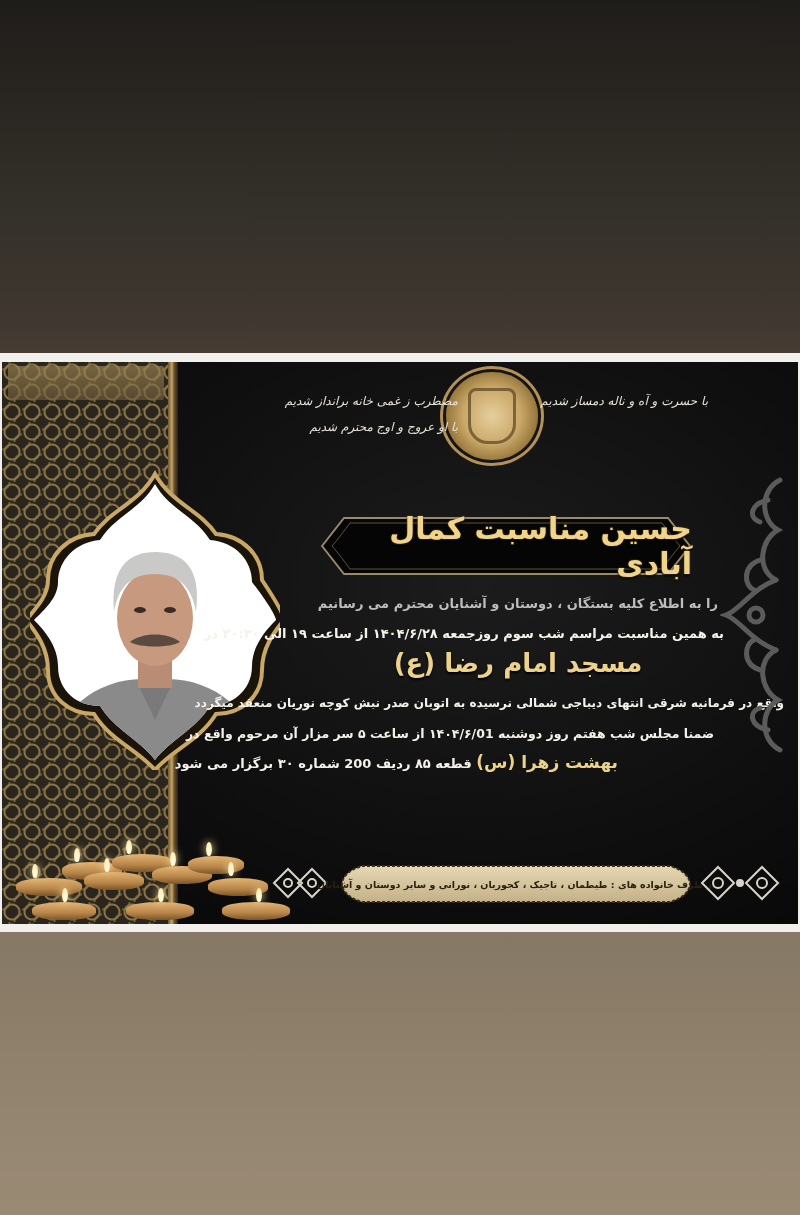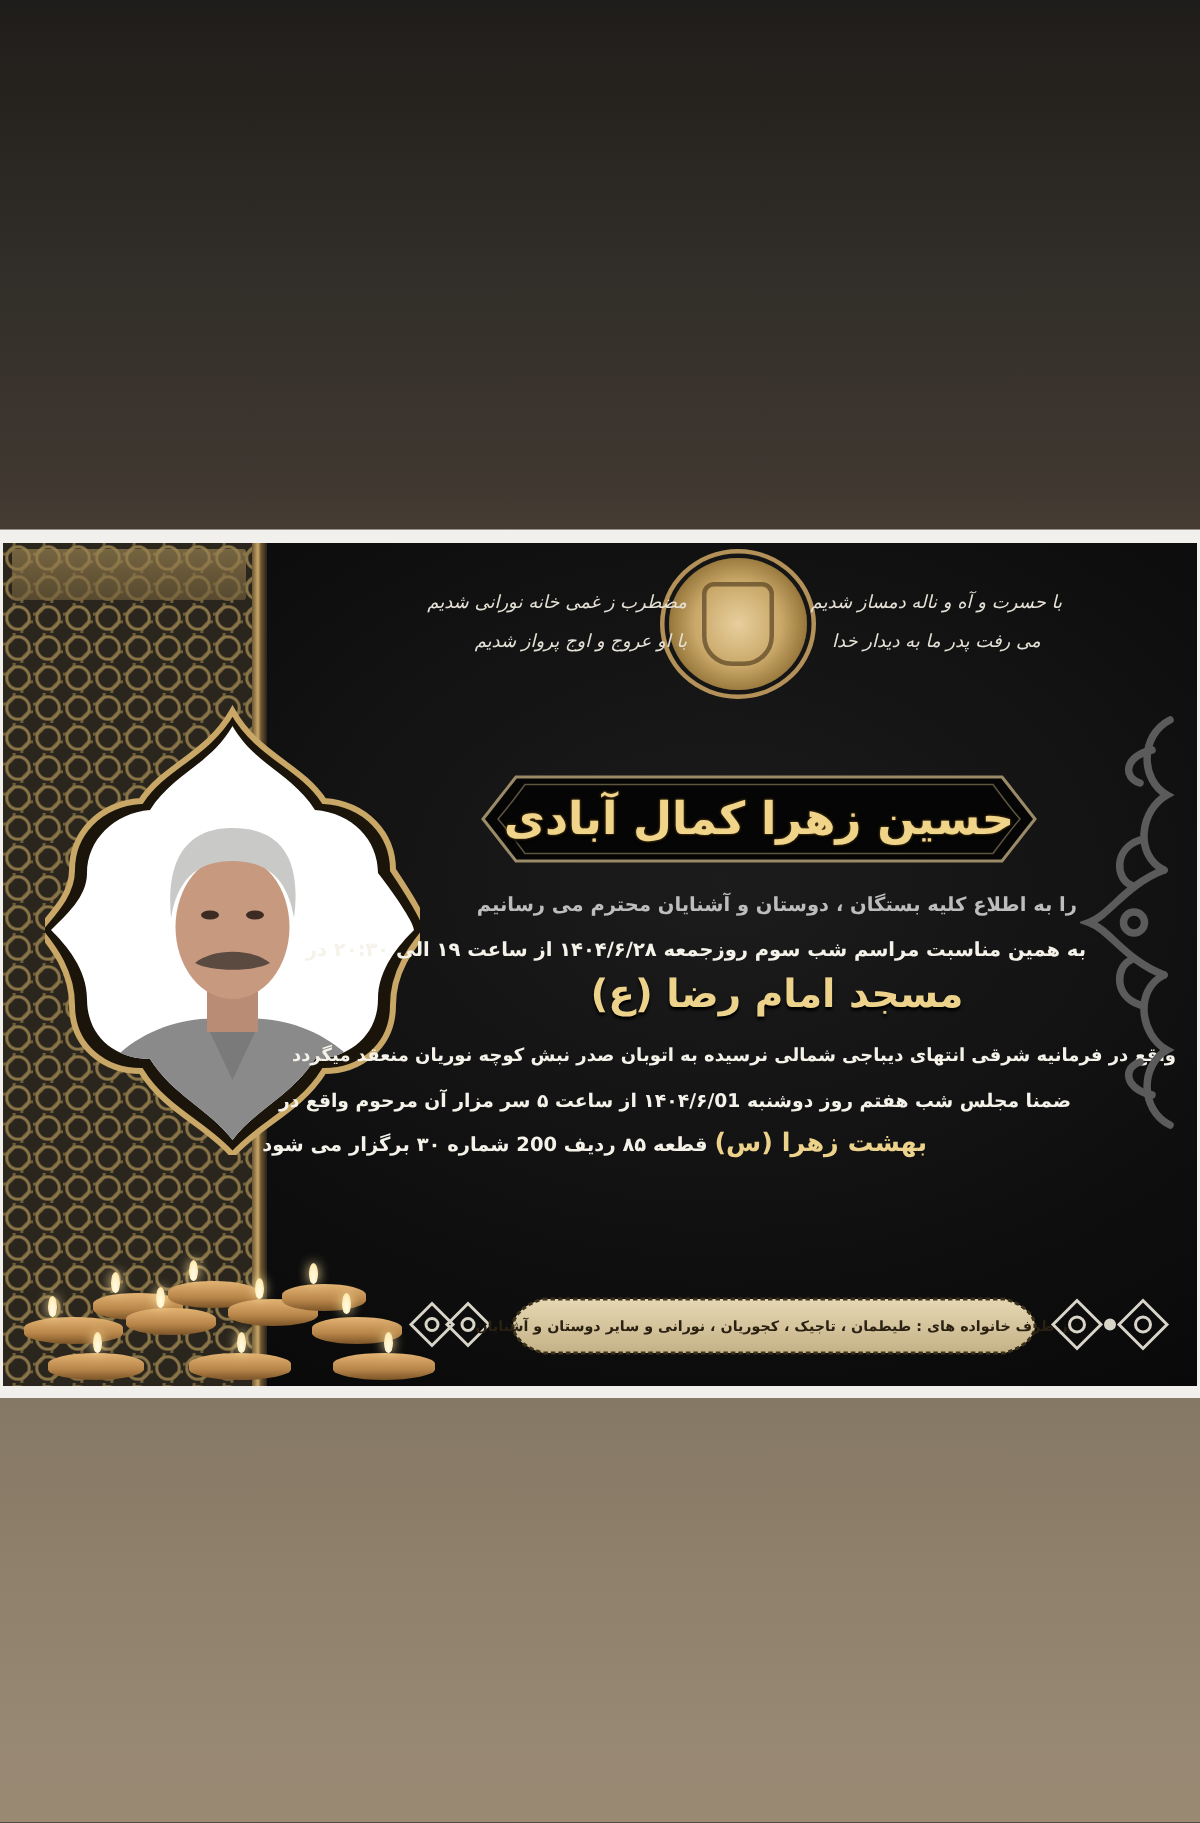--- a/index.html
+++ b/index.html
@@ -167,34 +167,33 @@
       </g>
     </svg>
   </div>
 
   <div class="medallion">
     <div class="medallion-inner"></div>
   </div>
 
   <div class="poem right">
     <div>با حسرت و آه و ناله دمساز شدیم</div>
-    <div>می رفت پدر ما به دیدار خدا</div>
   </div>
   <div class="poem left">
-    <div>مضطرب ز غمی خانه نورانی شدیم</div>
-    <div>با او عروج و اوج پرواز شدیم</div>
+    <div>مضطرب ز غمی خانه برانداز شدیم</div>
+    <div>با او عروج و اوج محترم شدیم</div>
   </div>
 
 
   <div class="name-plate">
     <svg viewBox="0 0 372 64" preserveAspectRatio="none">
       <path d="M24 4 H348 C356 14 362 22 370 32 C362 42 356 50 348 60 H24 C16 50 10 42 2 32 C10 22 16 14 24 4 Z" fill="#050505" stroke="#9a8a68" stroke-width="2"></path>
       <path d="M30 9 H342 C348 17 353 24 360 32 C353 40 348 47 342 55 H30 C24 47 19 40 12 32 C19 24 24 17 30 9 Z" fill="none" stroke="#5e553f" stroke-width="1"></path>
     </svg>
-    <div class="name-text">حسین زهرا کمال آبادی</div>
+    <div class="name-text">حسین مناسبت کمال آبادی</div>
   </div>
 
   <div class="line l-invite">را به اطلاع کلیه بستگان ، دوستان و آشنایان محترم می رسانیم</div>
   <div class="line l2">به همین مناسبت مراسم شب سوم روزجمعه ۱۴۰۴/۶/۲۸ از ساعت ۱۹ الی ۲۰:۳۰ در</div>
   <div class="mosque">مسجد امام رضا (ع)</div>
   <div class="line l3">واقع در فرمانیه شرقی انتهای دیباجی شمالی نرسیده به اتوبان صدر نبش کوچه نوریان منعقد میگردد</div>
   <div class="line l4">ضمنا مجلس شب هفتم روز دوشنبه ۱۴۰۴/۶/01 از ساعت ۵ سر مزار آن مرحوم واقع در</div>
   <div class="line l5">
     <span class="gold">بهشت زهرا (س)</span>
     <span>قطعه ۸۵ ردیف 200 شماره ۳۰ برگزار می شود</span>

